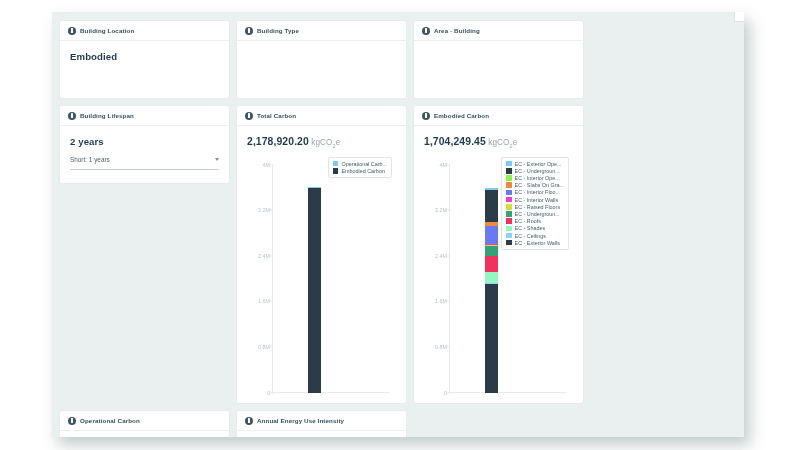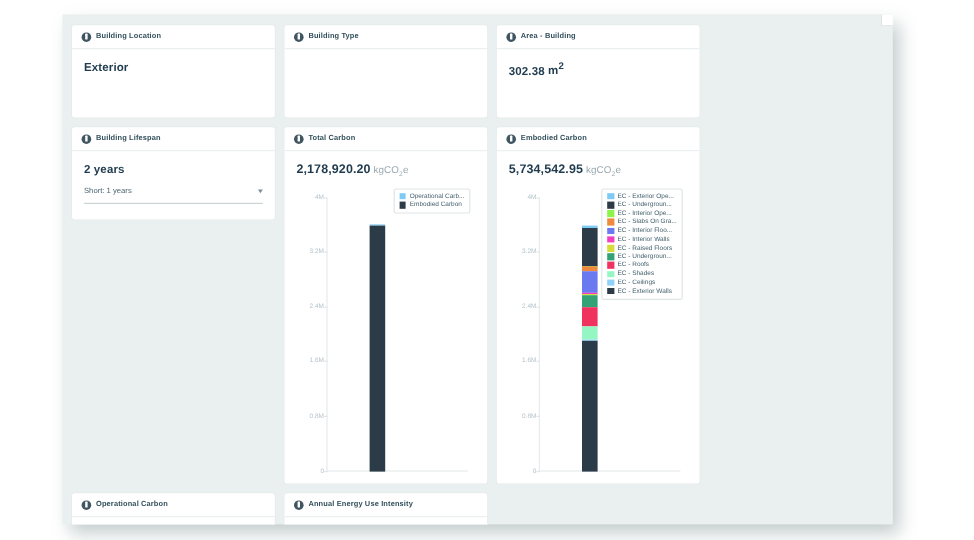--- a/index.html
+++ b/index.html
@@ -103,38 +103,35 @@
 <div id="app">
   <div class="notch"></div>
   <div class="grid">
 
     <div class="card top">
       <div class="card-head">
         <span class="info-icon"></span>
         <span class="card-title">Building Location</span>
       </div>
       <div class="card-body">
-        <div class="kpi-val">Exterior</div>
+        <div class="kpi-val">Embodied</div>
       </div>
     </div>
 
     <div class="card top">
       <div class="card-head">
         <span class="info-icon"></span>
         <span class="card-title">Building Type</span>
       </div>
     </div>
 
     <div class="card top">
       <div class="card-head">
         <span class="info-icon"></span>
         <span class="card-title">Area - Building</span>
-      </div>
-      <div class="card-body">
-        <div class="kpi-val"><span>302.38</span><span class="unit"> <span>m</span><sup>2</sup></span></div>
       </div>
     </div>
 
     <div class="card top">
       <div class="card-head">
         <span class="info-icon"></span>
         <span class="card-title">Building Lifespan</span>
       </div>
       <div class="card-body">
         <div class="kpi-val">2 years</div>
@@ -198,21 +195,21 @@
           </div>
       </div>
     </div>
 
     <div class="card chart">
       <div class="card-head">
         <span class="info-icon"></span>
         <span class="card-title">Embodied Carbon</span>
       </div>
       <div class="card-body">
-        <div class="big-val"><span>5,734,542.95</span><span class="unit"> <span>kgCO</span><sub>2</sub><span>e</span></span></div>
+        <div class="big-val"><span>1,704,249.45</span><span class="unit"> <span>kgCO</span><sub>2</sub><span>e</span></span></div>
         <div class="chart-area">
             <div class="axis-line"></div>
             <div class="base-line"></div>
             <div class="plot">
               <div class="tickrow" style="bottom: 0%;">
                 <span class="tick">0</span>
                 <span class="tickmark"></span>
               </div>
               <div class="tickrow" style="bottom: 20%;">
                 <span class="tick">0.8M</span>

